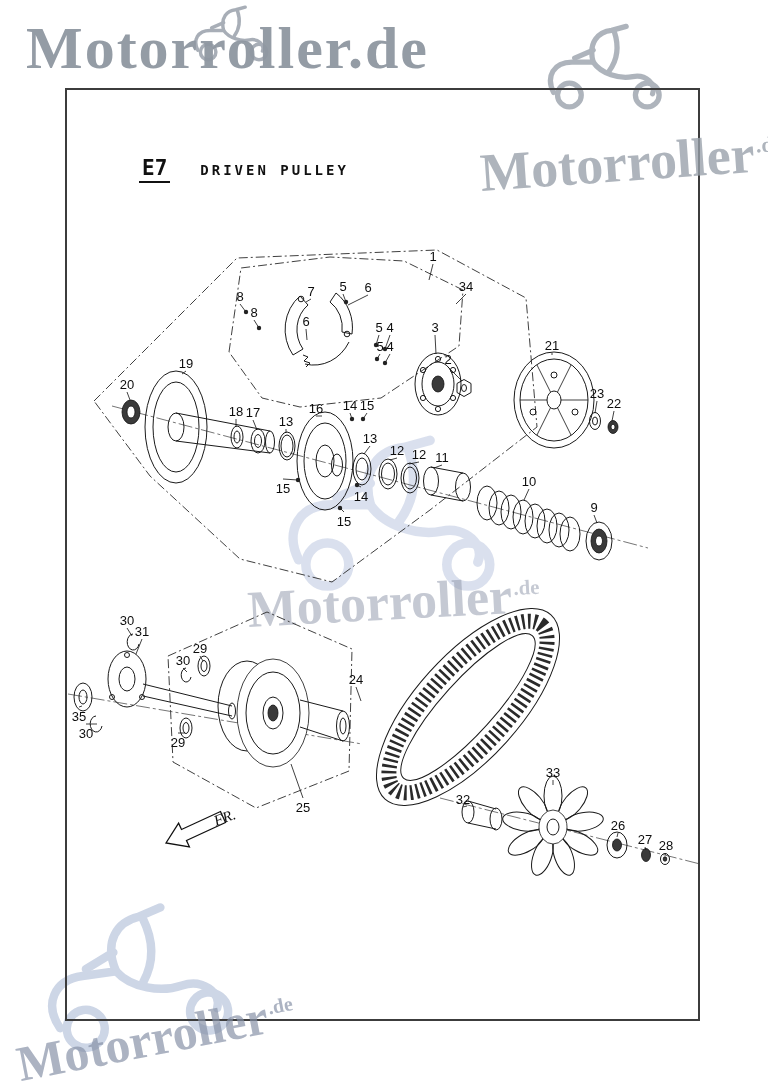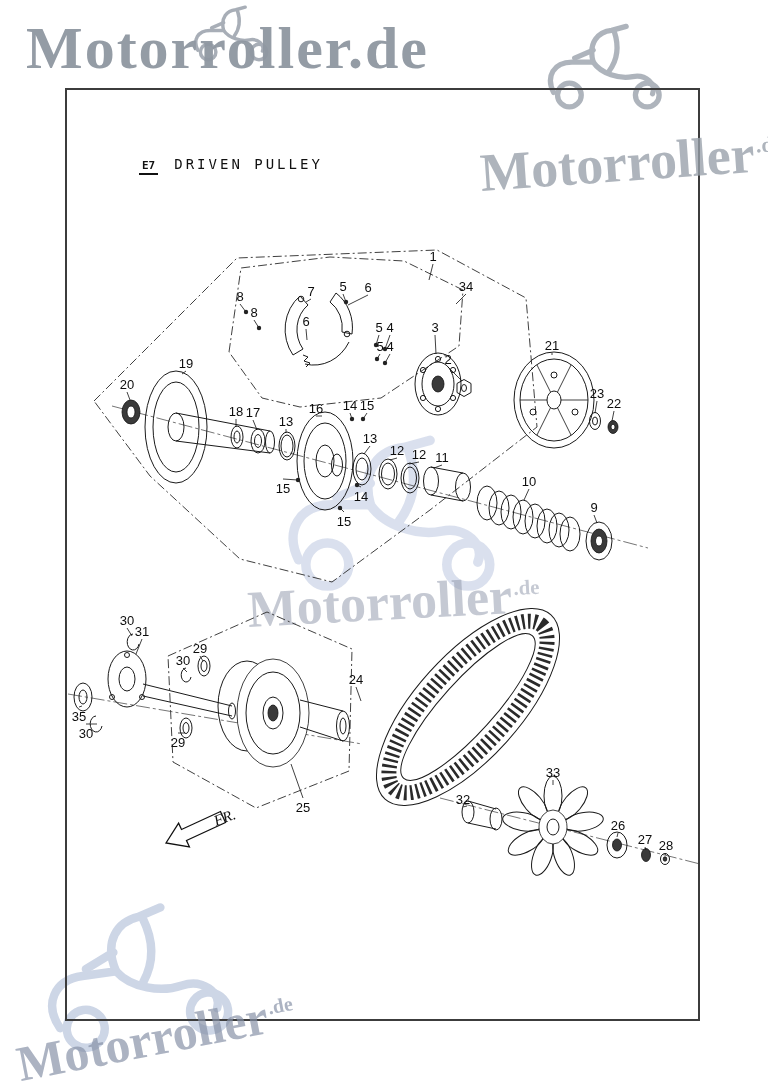--- a/index.html
+++ b/index.html
@@ -10,23 +10,23 @@
   .brand { position:absolute; left:26px; top:14px; z-index:5;
            font-family:"Liberation Serif", serif; font-weight:700;
            font-size:60px; letter-spacing:2px; color:#8f97a1; opacity:.95;
            white-space:nowrap; }
 
   .frame { position:absolute; left:65px; top:88px; width:635px; height:933px;
            border:2px solid #3c3c3c; z-index:2; background:transparent; }
 
   .title { position:absolute; left:139px; top:156px; z-index:4; color:#111;
            font-family:"DejaVu Sans Mono", monospace; display:flex; align-items:baseline; }
-  .title .code { font-size:11px; font-weight:700; border-bottom:2px solid #111;
+  .title .code { font-size:21px; font-weight:700; border-bottom:2px solid #111;
                  padding:0 3px 1px; margin-right:16px; }
-  .title .name { font-size:14px; font-weight:400; letter-spacing:3px; }
+  .title .name { font-size:14px; font-weight:700; letter-spacing:3px;margin-left:14px; }
 
   .wm { position:absolute; z-index:3; white-space:nowrap;
         font-family:"Liberation Serif", serif; font-weight:700;
         transform-origin:left top; }
   .wm .de { font-size:.40em; vertical-align:super; margin-left:2px; }
   .wm-tr { left:478px; top:142px; font-size:54px; color:#98a0aa; opacity:.78;
            transform:rotate(-4deg); }
   .wm-c  { left:246px; top:580px; font-size:52px; color:#8d95a8; opacity:.50;
            transform:rotate(-3deg); }
   .wm-bl { left:12px; top:1036px; font-size:50px; color:#8590a6; opacity:.68;

